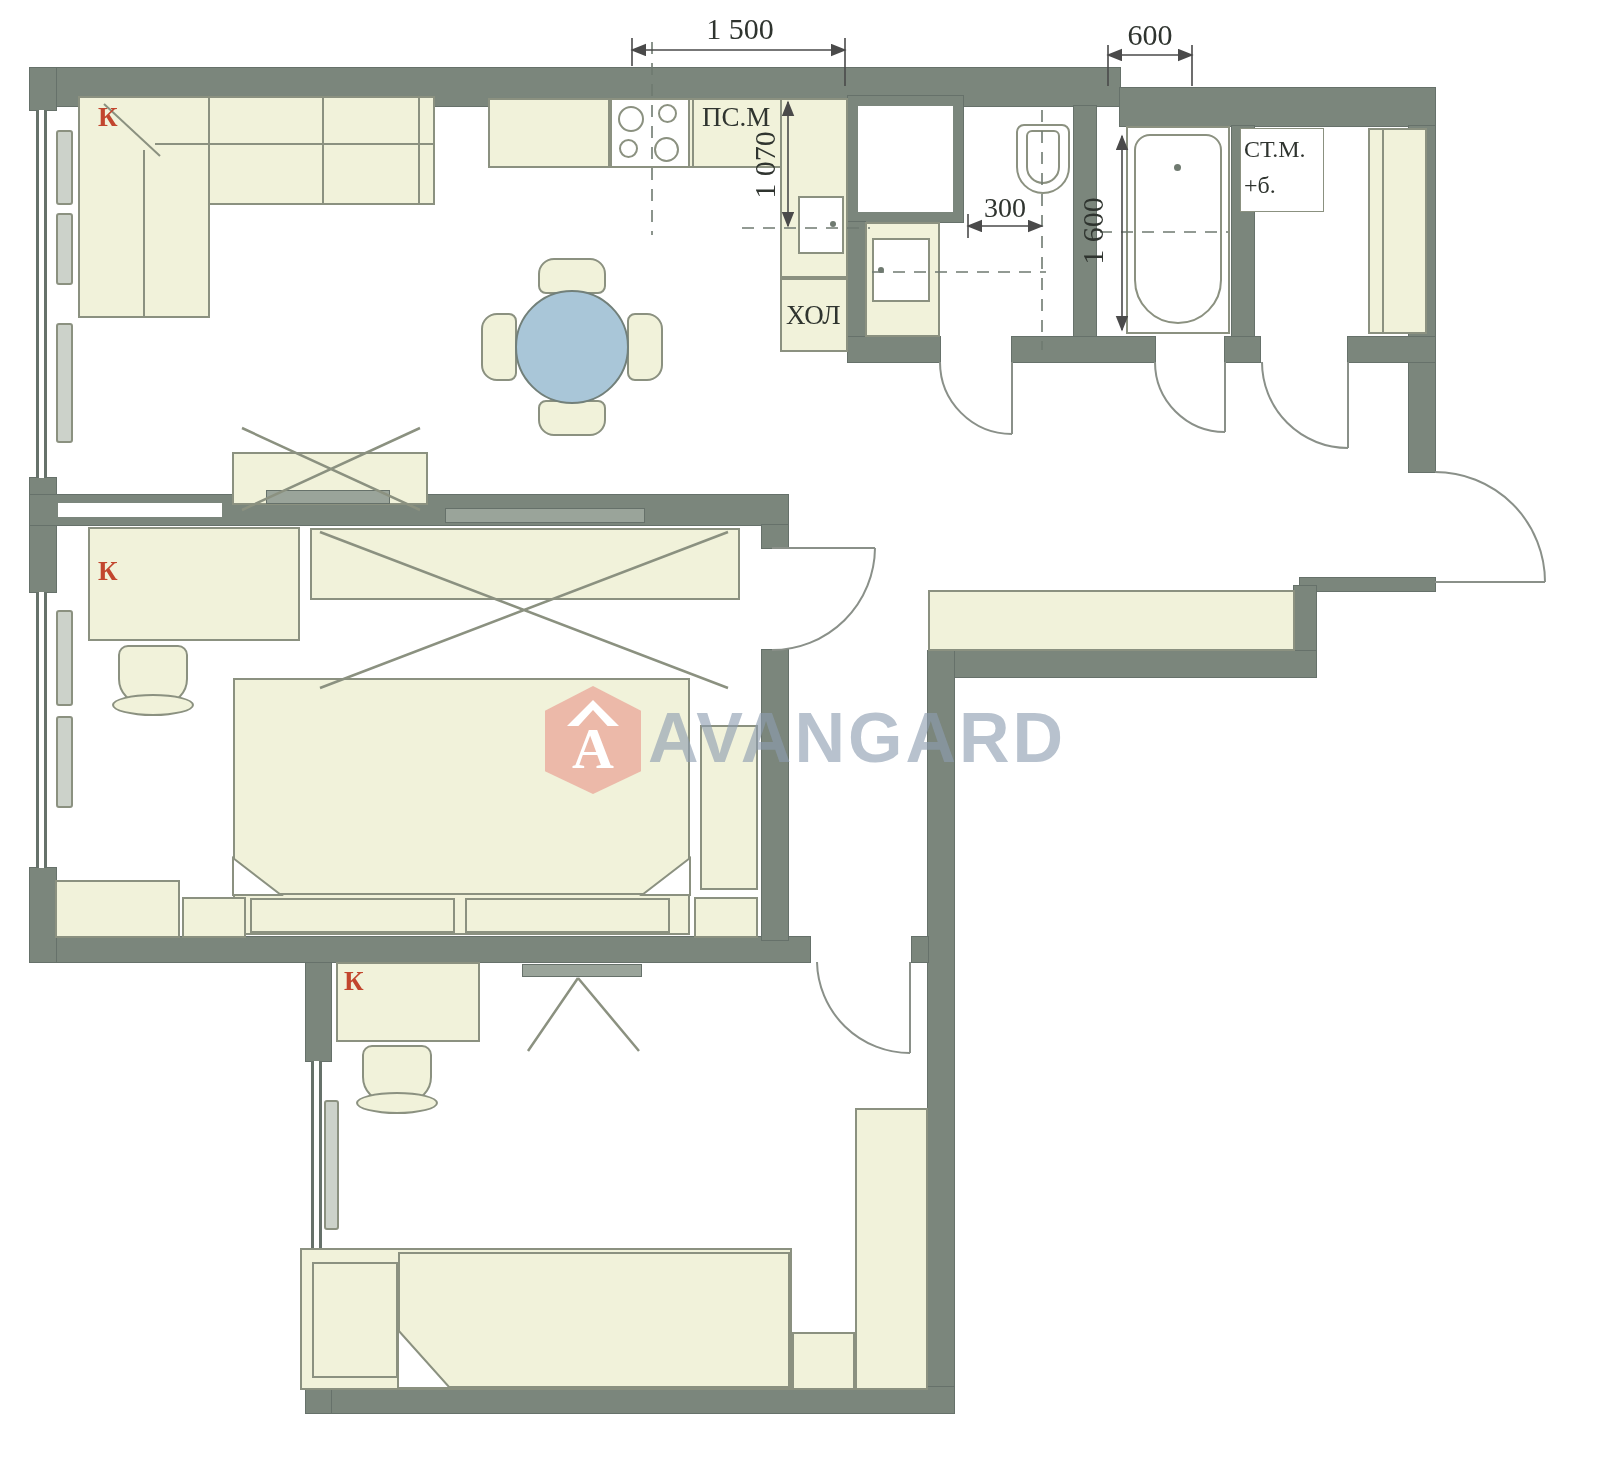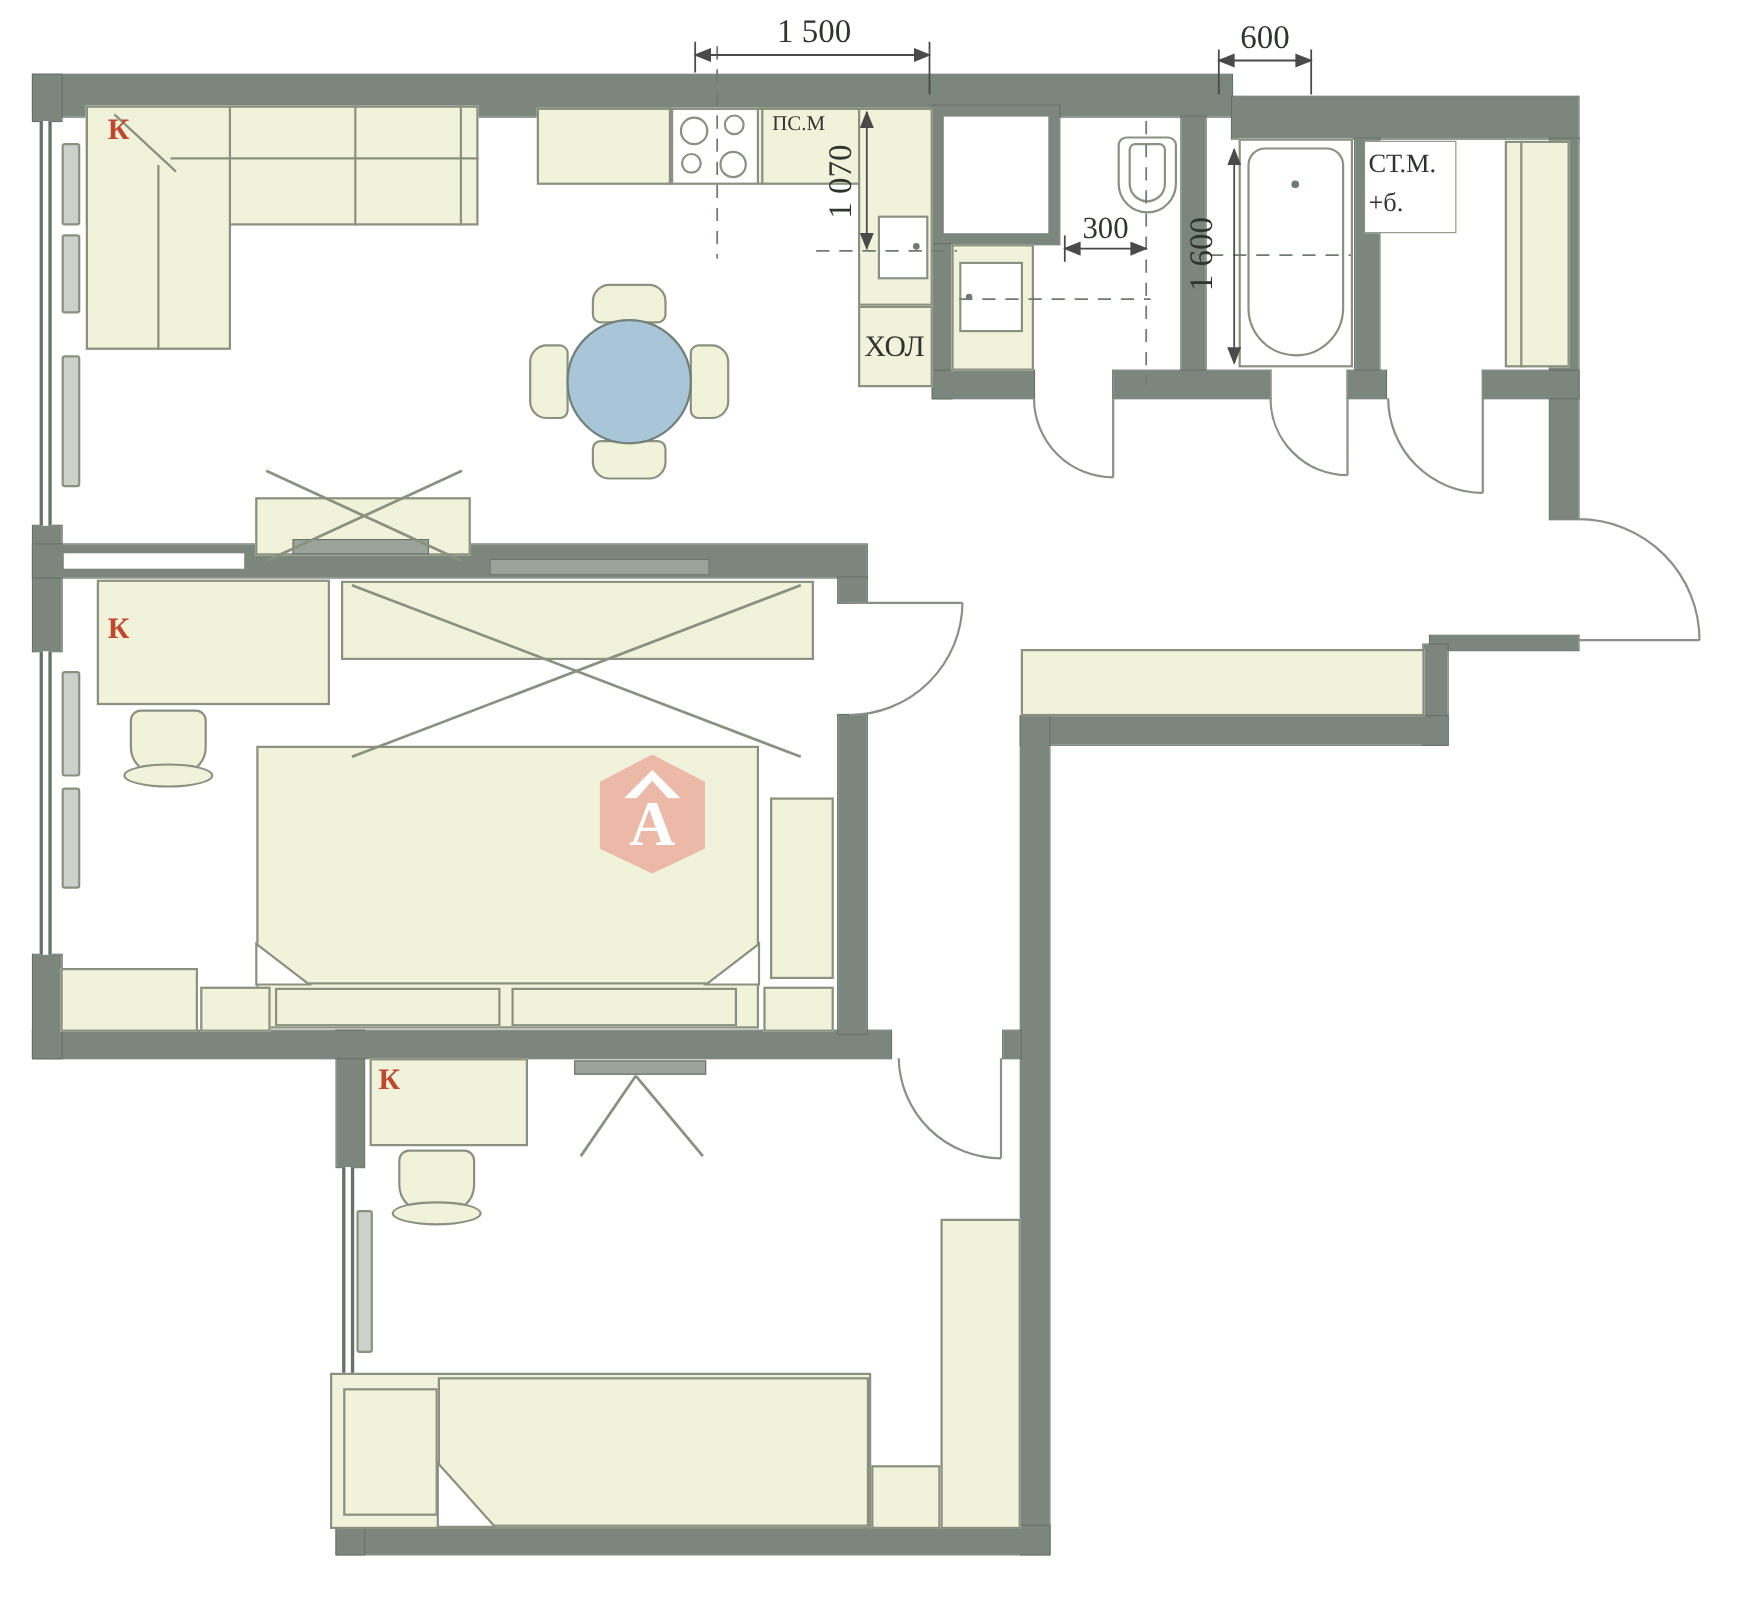--- a/index.html
+++ b/index.html
@@ -196,27 +196,28 @@
       <path d="M1122,136 L1122,330" marker-start="url(#arr)" marker-end="url(#arr)"></path>
     </g>
   </svg>
 
   <div class="lbl dim" style="left:660px;top:12px;width:160px;">1 500</div>
   <div class="lbl dim" style="left:1110px;top:18px;width:80px;">600</div>
   <div class="lbl dim rot" style="left:708px;top:148px;width:114px;">1 070</div>
   <div class="lbl dim" style="left:968px;top:192px;width:74px;font-size:28px;">300</div>
   <div class="lbl dim rot" style="left:1036px;top:214px;width:114px;">1 600</div>
 
-  <div class="lbl" style="left:702px;top:102px;font-size:19px;">ПС.М</div>
+  <div class="lbl" style="left:702px;top:102px;font-size:27px;">ПС.М</div>
   <div class="lbl" style="left:786px;top:300px;font-size:27px;">ХОЛ</div>
   <div class="lbl" style="left:1244px;top:136px;font-size:24px;">СТ.М.</div>
   <div class="lbl" style="left:1244px;top:172px;font-size:24px;">+б.</div>
 
   <div class="k" style="left:98px;top:102px;">К</div>
   <div class="k" style="left:98px;top:556px;">К</div>
   <div class="k" style="left:344px;top:966px;">К</div>
 
   <div class="wm-logo">
     <div class="wm-chev"></div>
     <div class="wm-a">A</div>
   </div>
+  <div class="wm-text">AVANGARD</div>
 
 </div>
 
 </body></html>

